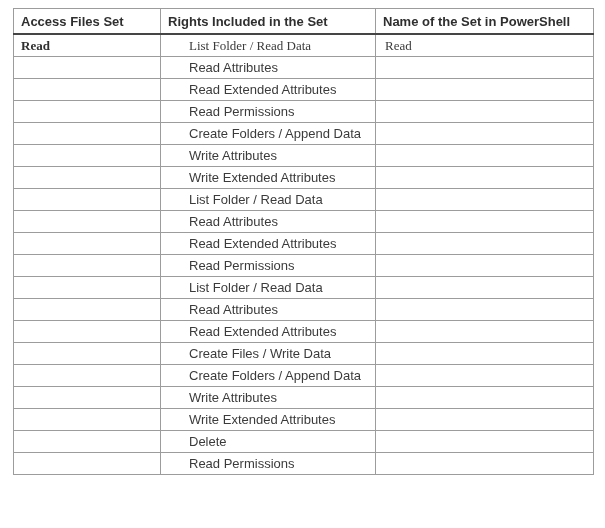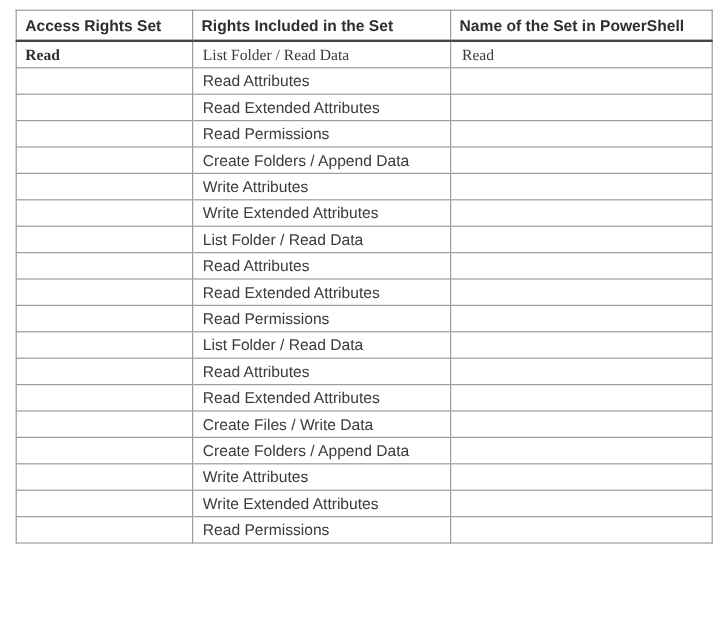--- a/index.html
+++ b/index.html
@@ -44,40 +44,40 @@
     font-weight: bold;
     color: var(--heading-text, #2f2f2f);
     border-bottom: 2px solid var(--border-dark, #454545);
     height: 25px;
     padding-top: 4px;
   }
   td.set-col {
     font-weight: bold;
     color: var(--heading-text, #2f2f2f);
   }
-  td.rights-col { padding-left: 8px; }
+  td.rights-col { padding-left: 28px; }
   td.ps-col { padding-left: 9px; }
   tr.group-start td {
     border-top: 2px solid var(--border-dark, #454545);
     font-family: Liberation Serif, serif;
   }
 </style>
 </head>
 <body>
 
 <div class="page">
   <table class="rights-table">
     <colgroup>
       <col class="c1">
       <col class="c2">
       <col class="c3">
     </colgroup>
     <thead>
       <tr>
-        <th>Access Rights Set</th>
+        <th>Access Files Set</th>
         <th>Rights Included in the Set</th>
         <th>Name of the Set in PowerShell</th>
       </tr>
     </thead>
     <tbody>
         <tr class="group-start">
           <td class="set-col">Read</td>
           <td class="rights-col">List Folder / Read Data</td>
           <td class="ps-col">Read</td>
         </tr>
@@ -161,18 +161,23 @@
           <td class="rights-col">Write Attributes</td>
           <td class="ps-col"></td>
         </tr>
         <tr>
           <td class="set-col"></td>
           <td class="rights-col">Write Extended Attributes</td>
           <td class="ps-col"></td>
         </tr>
         <tr>
           <td class="set-col"></td>
+          <td class="rights-col">Delete</td>
+          <td class="ps-col"></td>
+        </tr>
+        <tr>
+          <td class="set-col"></td>
           <td class="rights-col">Read Permissions</td>
           <td class="ps-col"></td>
         </tr>
       </tbody>
   </table>
 </div>
 
 </body></html>

